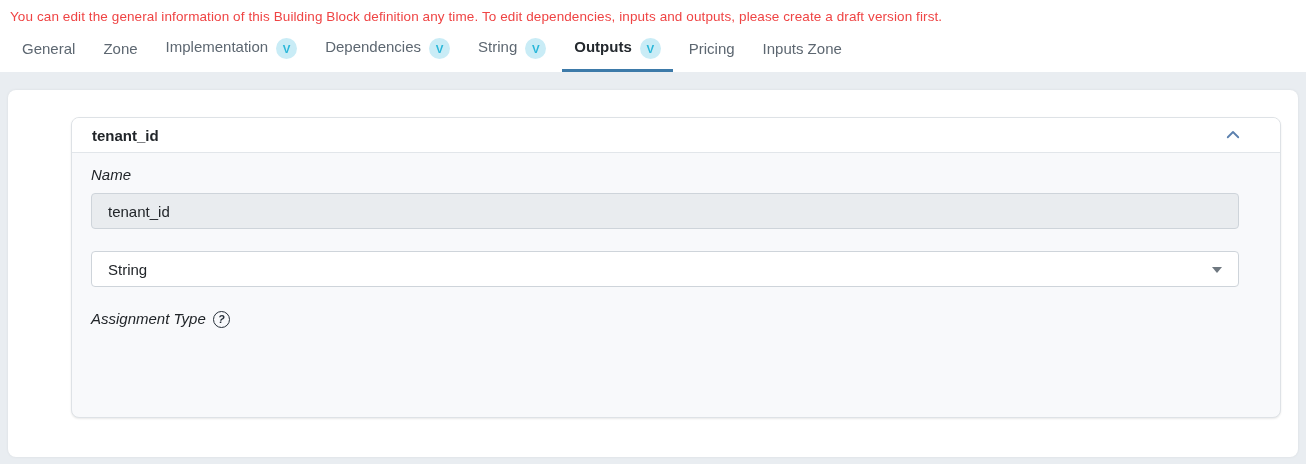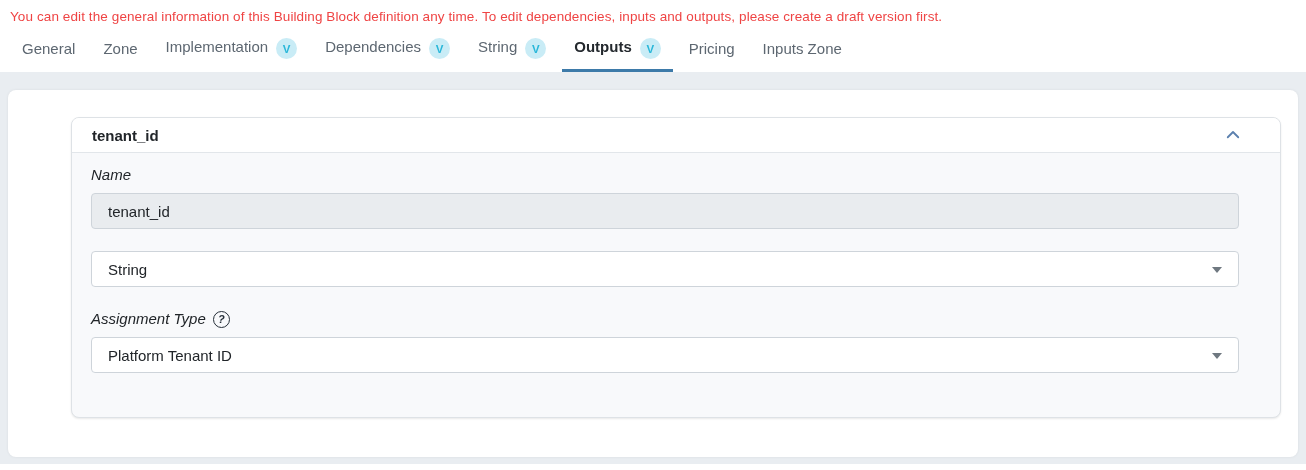--- a/index.html
+++ b/index.html
@@ -142,24 +142,20 @@
               <span>String</span>
               <span class="caret"></span>
             </div>
           </div>
 
           <div class="field">
             <div class="field-label">
               <span>Assignment Type</span>
               <span class="help-icon">?</span>
             </div>
-            <div class="select">
-              <span>Platform Tenant ID</span>
-              <span class="caret"></span>
-            </div>
           </div>
 
         </div>
       </div>
 
     </section>
   </main>
 
 </div>
 

